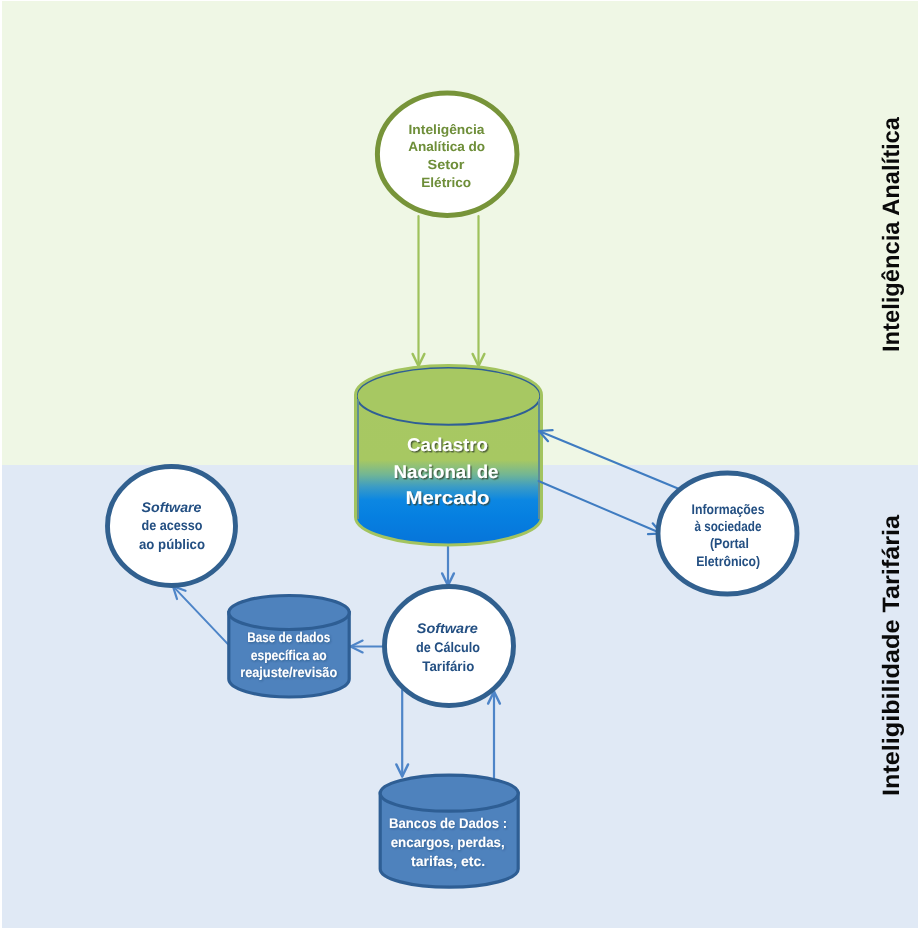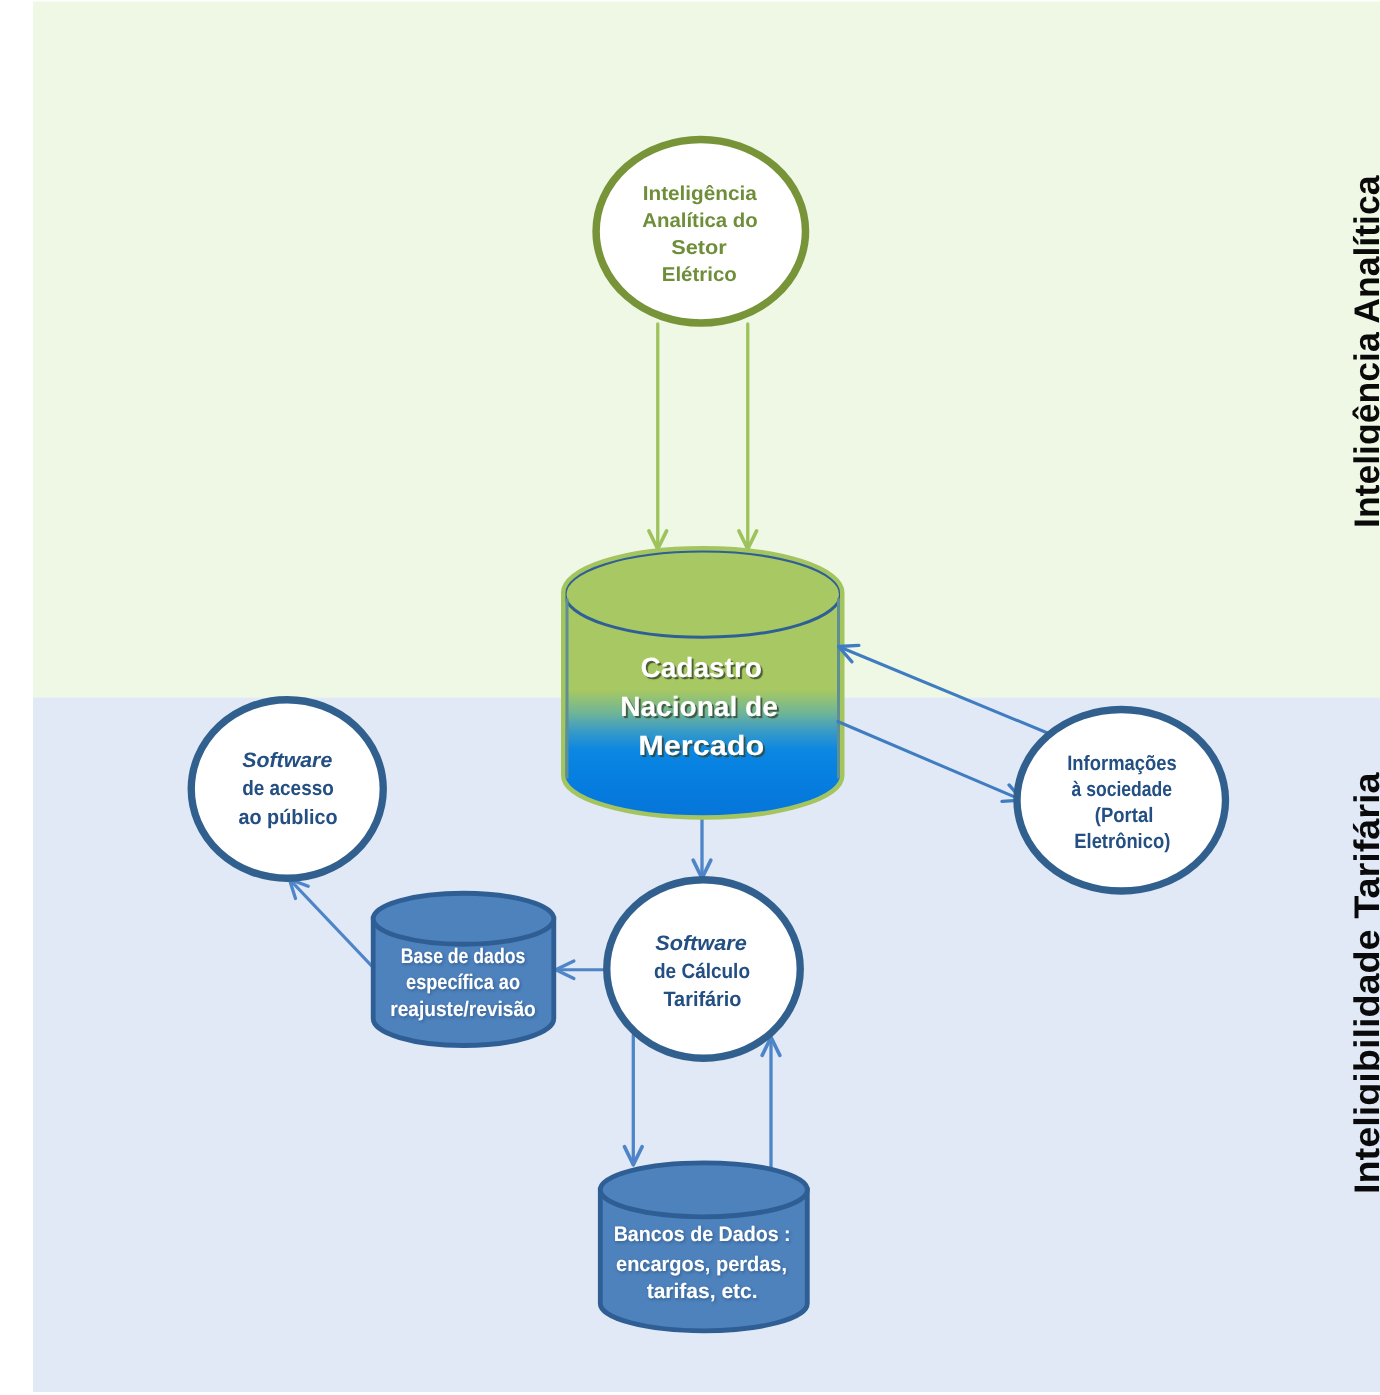--- a/index.html
+++ b/index.html
@@ -1,21 +1,21 @@
 <!DOCTYPE html>
 <html><head>
 <meta charset="utf-8">
 <title>Diagrama</title>
 <style>
   html,body{margin:0;padding:0;background:#ffffff;}
   body{width:920px;height:930px;overflow:hidden;
        font-family:"Liberation Sans",sans-serif;
        -webkit-font-smoothing:antialiased;
        text-rendering:geometricPrecision;}
-  #stage{position:relative;width:776px;height:930px;margin-left:20px;}
+  #stage{position:relative;width:776px;height:930px;}
   svg#diagram{position:absolute;left:0;top:0;display:block;}
 
   
   text{font-family:"Liberation Sans",sans-serif;text-anchor:middle;}
   .green-node-text{font-size:13.4px;font-weight:700;fill:#6E8E39;}
   .blue-node-text{font-size:13.9px;font-weight:700;fill:#234F82;}
   .it{font-style:italic;}
   .white-text{font-size:14px;font-weight:700;fill:#ffffff;}
   .cyl-text{font-size:18.6px;font-weight:700;fill:#ffffff;}
   .band-label{font-size:23.7px;font-weight:700;fill:#0A0A0A;}

